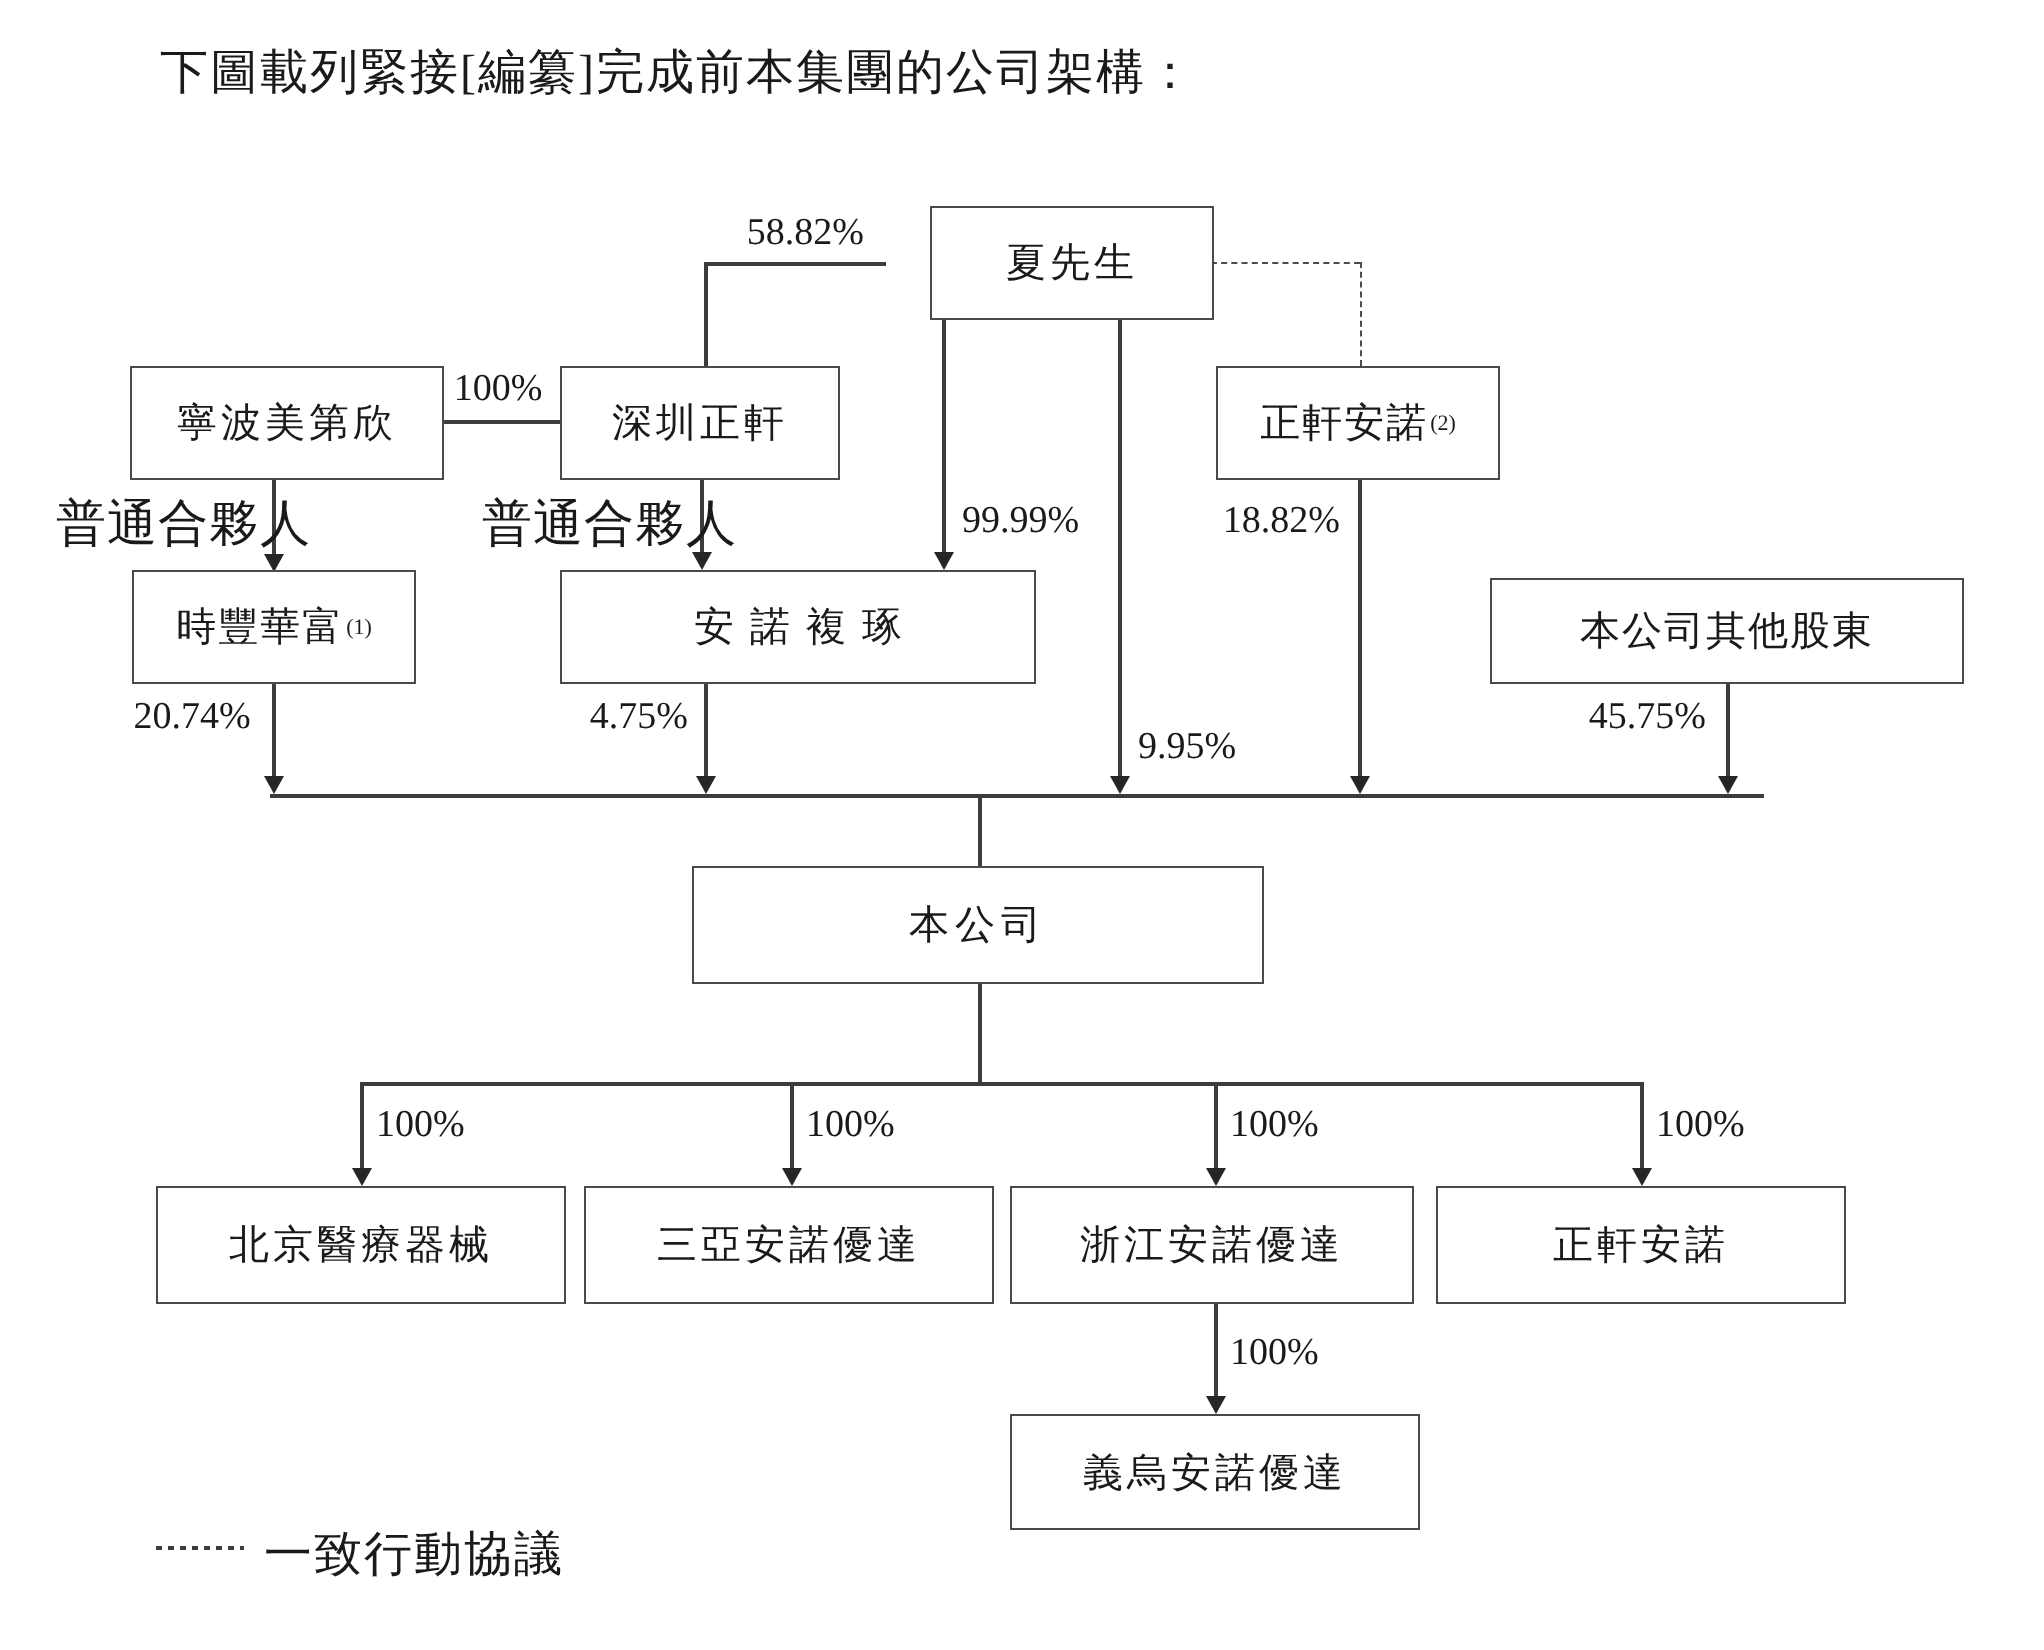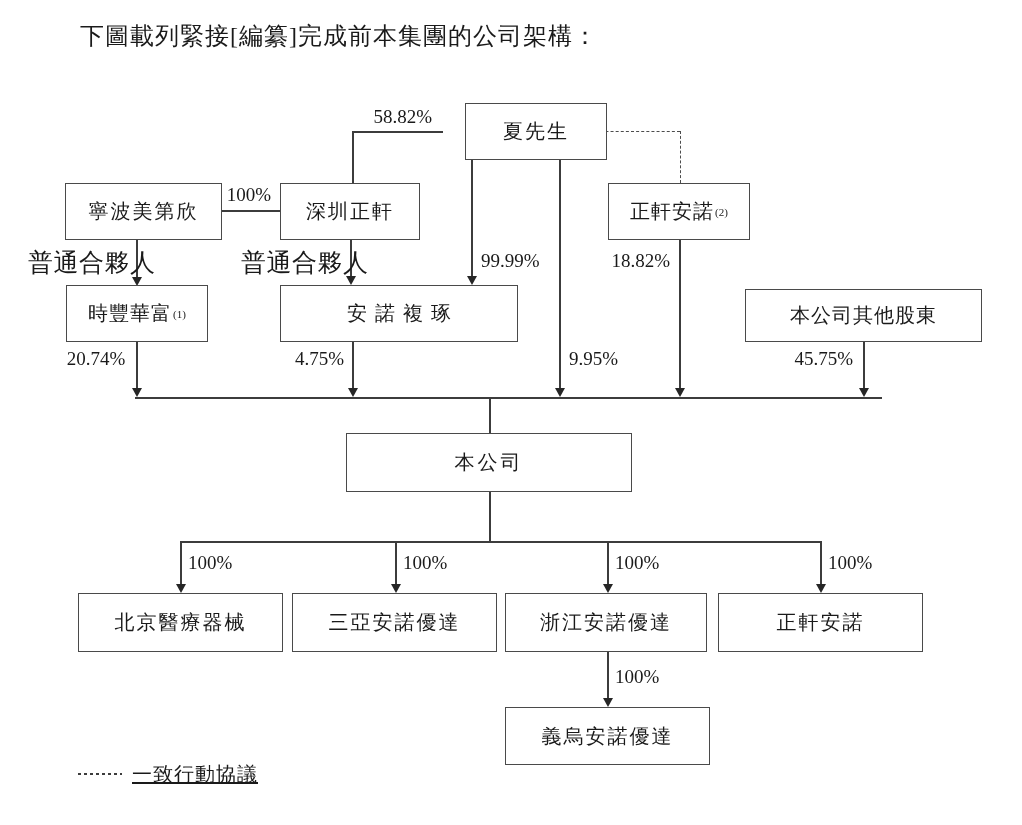--- a/index.html
+++ b/index.html
@@ -36,21 +36,21 @@
   .arrow-left::before {
     content:""; position:absolute; right:100%; top:50%;
     transform:translateY(-50%); width:0; height:0;
     border-top:5px solid transparent; border-bottom:5px solid transparent;
     border-right:9px solid #262626;
   }
   .legend-dash {
     position:absolute; left:78px; top:773px; width:44px; height:2px;
     background:repeating-linear-gradient(to right,#3c3c3c 0 3px,transparent 3px 6px);
   }
-  .legend-text { position:absolute; left:132px; top:761px; font-size:20px; letter-spacing:1px;text-decoration:underline; }
+  .legend-text { position:absolute; left:132px; top:761px; font-size:24px; letter-spacing:1px; }
 </style>
 </head>
 <body>
 
 <div class="page">
 
   <div class="title">下圖載列緊接[編纂]完成前本集團的公司架構：</div>
 
   <div class="hline" style="left:352px; top:131px; width:91px;"></div>
   <div class="vline" style="left:352px; top:131px; height:52px;"></div>
@@ -85,21 +85,21 @@
   <div class="vline arrow-down" style="left:607px; top:652px; height:46px;"></div>
 
   <div class="lbl" style="left:350px; top:107px; width:82px; text-align:right;">58.82%</div>
   <div class="lbl" style="left:213px; top:185px; width:72px; text-align:center;">100%</div>
   <div class="lbl gp" style="left:28px; top:250px; width:110px; text-align:left;">普通合夥人</div>
   <div class="lbl gp" style="left:241px; top:250px; width:110px; text-align:left;">普通合夥人</div>
   <div class="lbl" style="left:481px; top:251px; width:70px; text-align:left;">99.99%</div>
   <div class="lbl" style="left:605px; top:251px; width:65px; text-align:right;">18.82%</div>
   <div class="lbl" style="left:62px; top:349px; width:68px; text-align:center;font-family:Liberation Serif, serif;">20.74%</div>
   <div class="lbl" style="left:286px; top:349px; width:58px; text-align:right;">4.75%</div>
-  <div class="lbl" style="left:569px; top:349px; width:60px; text-align:left;">9.95%</div>
+  <div class="lbl" style="left:569px; top:364px; width:60px; text-align:left;">9.95%</div>
   <div class="lbl" style="left:789px; top:349px; width:64px; text-align:right;">45.75%</div>
   <div class="lbl" style="left:188px; top:553px; width:60px; text-align:left;">100%</div>
   <div class="lbl" style="left:403px; top:553px; width:60px; text-align:left;">100%</div>
   <div class="lbl" style="left:615px; top:553px; width:60px; text-align:left;">100%</div>
   <div class="lbl" style="left:828px; top:553px; width:60px; text-align:left;">100%</div>
   <div class="lbl" style="left:615px; top:667px; width:60px; text-align:left;">100%</div>
 
   <div class="node" style="left:465px; top:103px; width:142px; height:57px;">
     <span>夏先生</span>
   </div>

